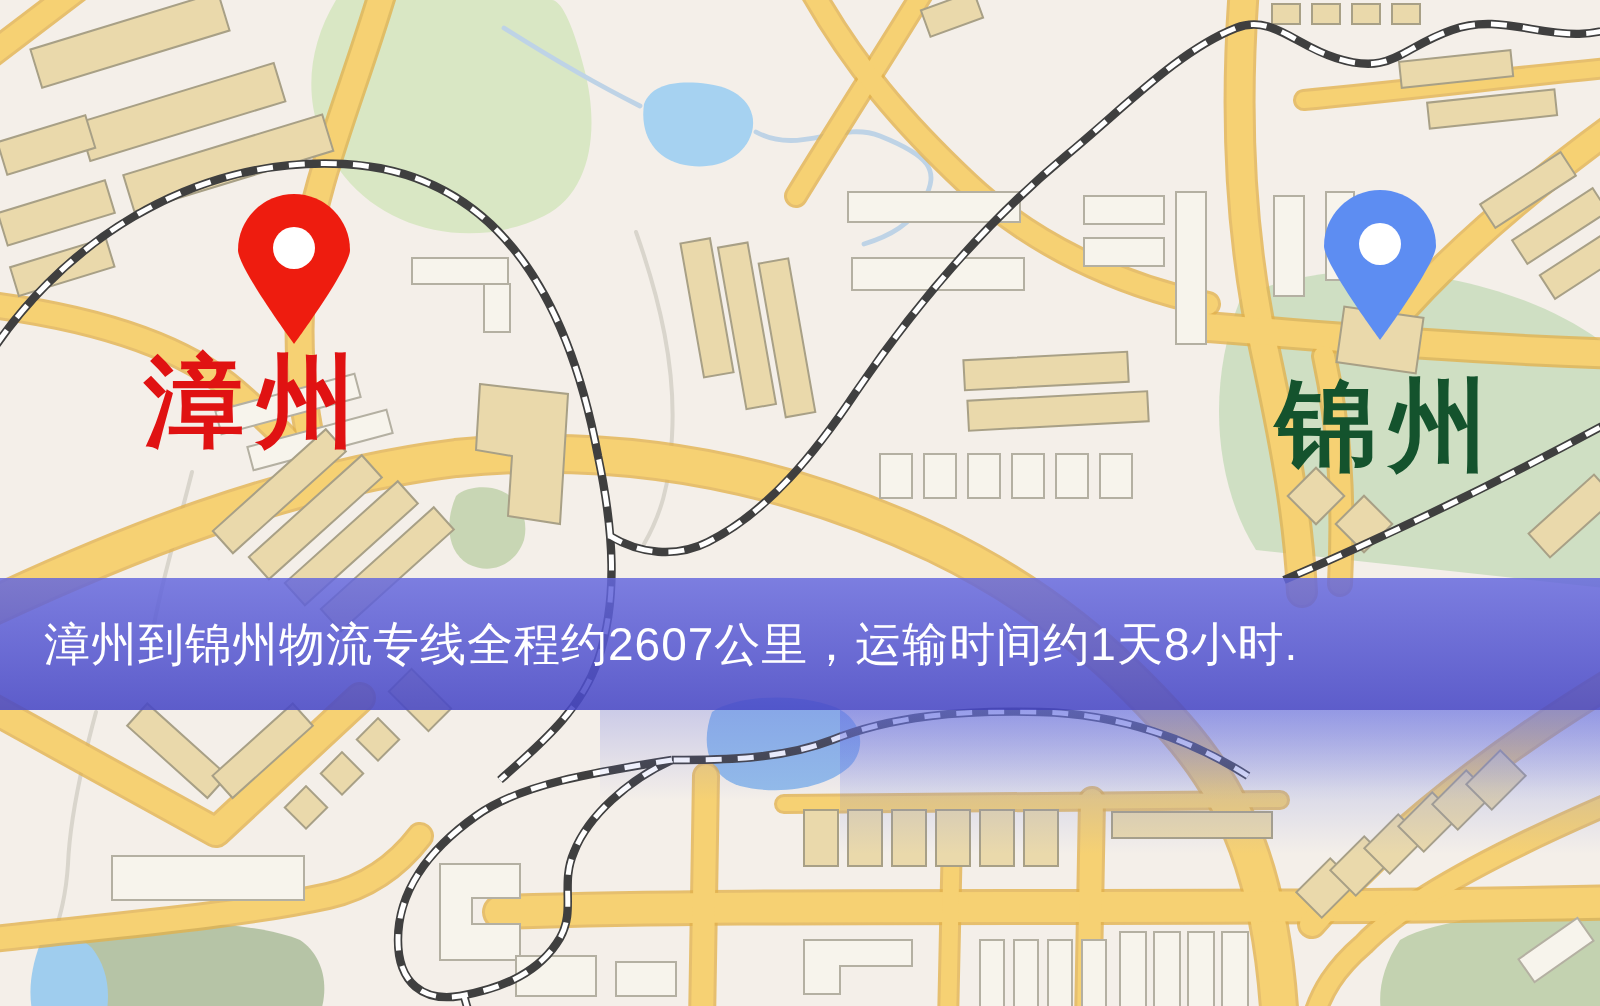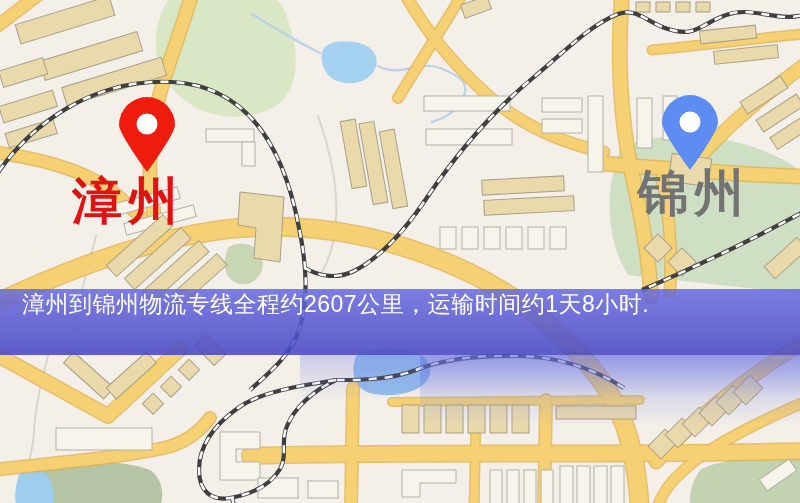--- a/index.html
+++ b/index.html
@@ -19,27 +19,27 @@
   .trail{fill:none;stroke:#d9d5cc;stroke-width:2;stroke-linecap:round;}
   .stream{fill:none;stroke:#bed3e6;stroke-width:2.4;stroke-linecap:round;}
 
   
   .tint1{position:absolute;left:420px;top:355px;width:380px;height:72px;pointer-events:none;
          background:linear-gradient(to bottom,rgba(100,108,224,.55),rgba(120,138,232,.22) 55%,rgba(130,150,238,0));}
   .tint2{position:absolute;left:300px;top:355px;width:500px;height:45px;pointer-events:none;
          background:linear-gradient(to bottom,rgba(110,120,228,.30),rgba(110,120,228,0));}
   .banner{position:absolute;left:0;top:289px;width:800px;height:66px;
           background:linear-gradient(180deg,rgba(101,104,222,.84),rgba(72,72,198,.88));
-          display:flex;align-items:flex-start;}
+          display:flex;align-items:center;}
   .banner-text{color:#fff;font-size:23px;padding-left:22px;white-space:nowrap;
                font-family:"Liberation Sans",sans-serif;letter-spacing:.5px;}
   .city-label{position:absolute;font-family:"Liberation Serif",serif;font-weight:700;
               font-size:50px;line-height:1;letter-spacing:6px;white-space:nowrap;}
   .label-origin{left:72px;top:176px;color:#e01212;}
-  .label-dest{left:638px;top:168px;color:#737373;}
+  .label-dest{left:638px;top:188px;color:#14532d;}
   .pin{position:absolute;}
 </style>
 </head>
 <body>
 
 <div class="stage">
 
   <svg class="map" width="800" height="503" viewBox="0 0 800 503">
     <defs>
       <path id="rc" d="M-8,30 L42,-8"></path>

